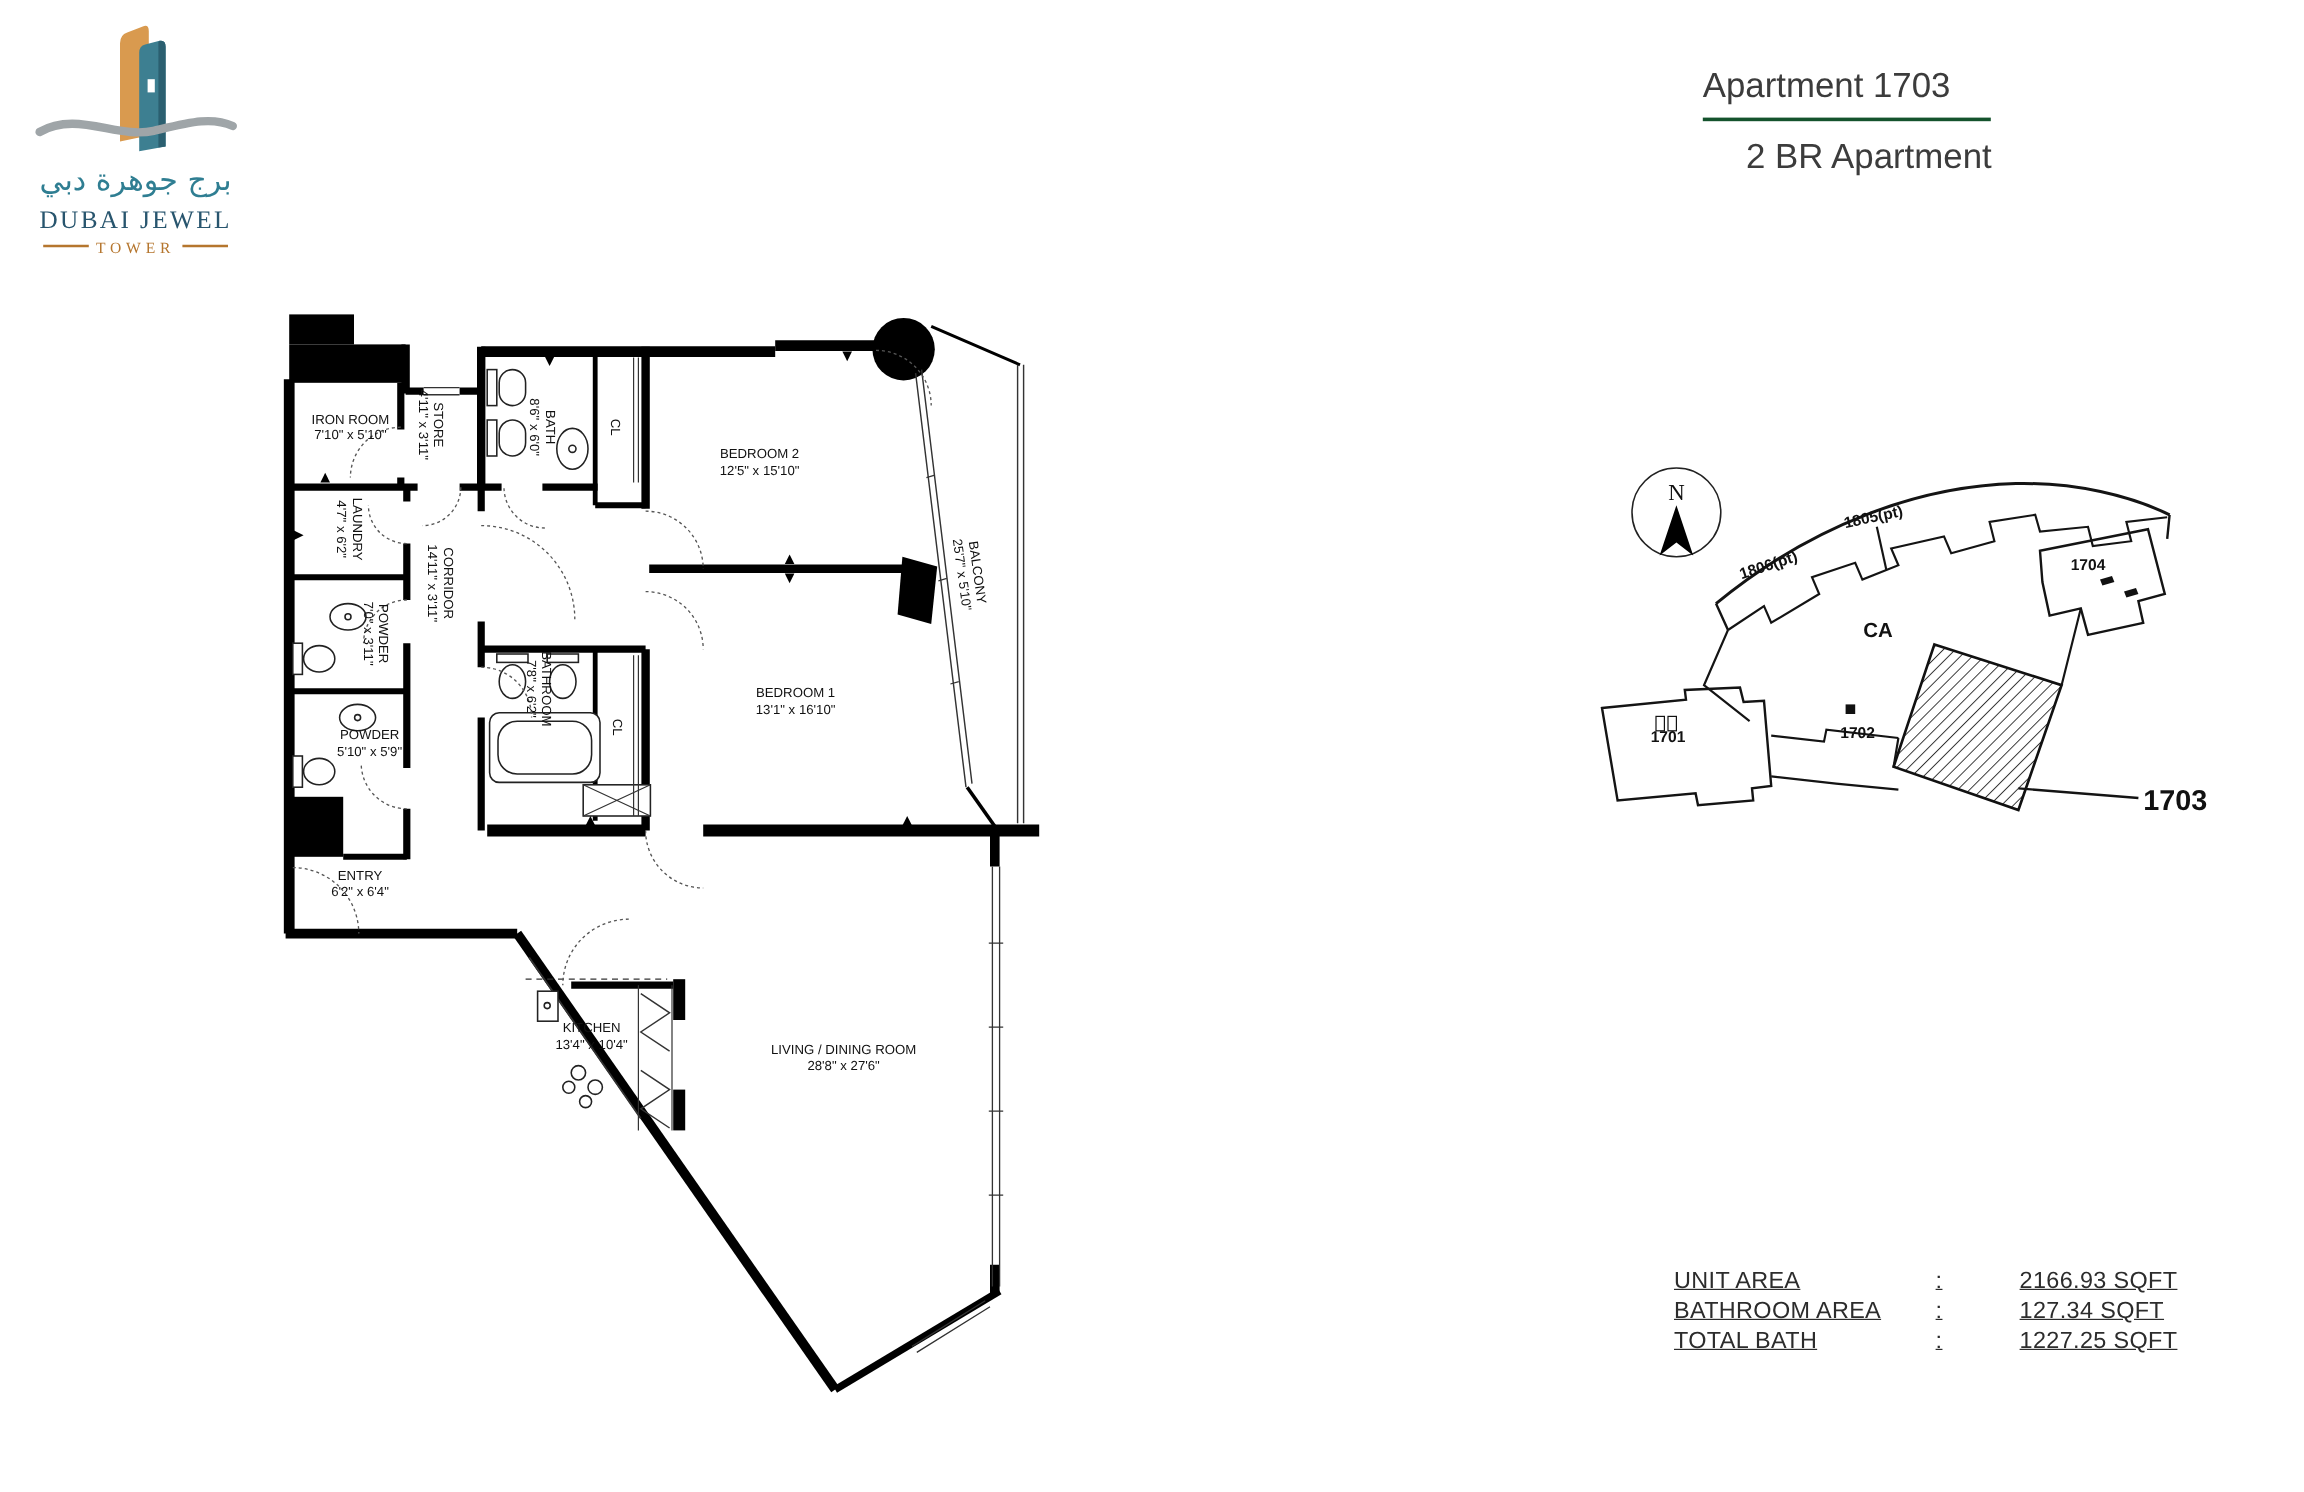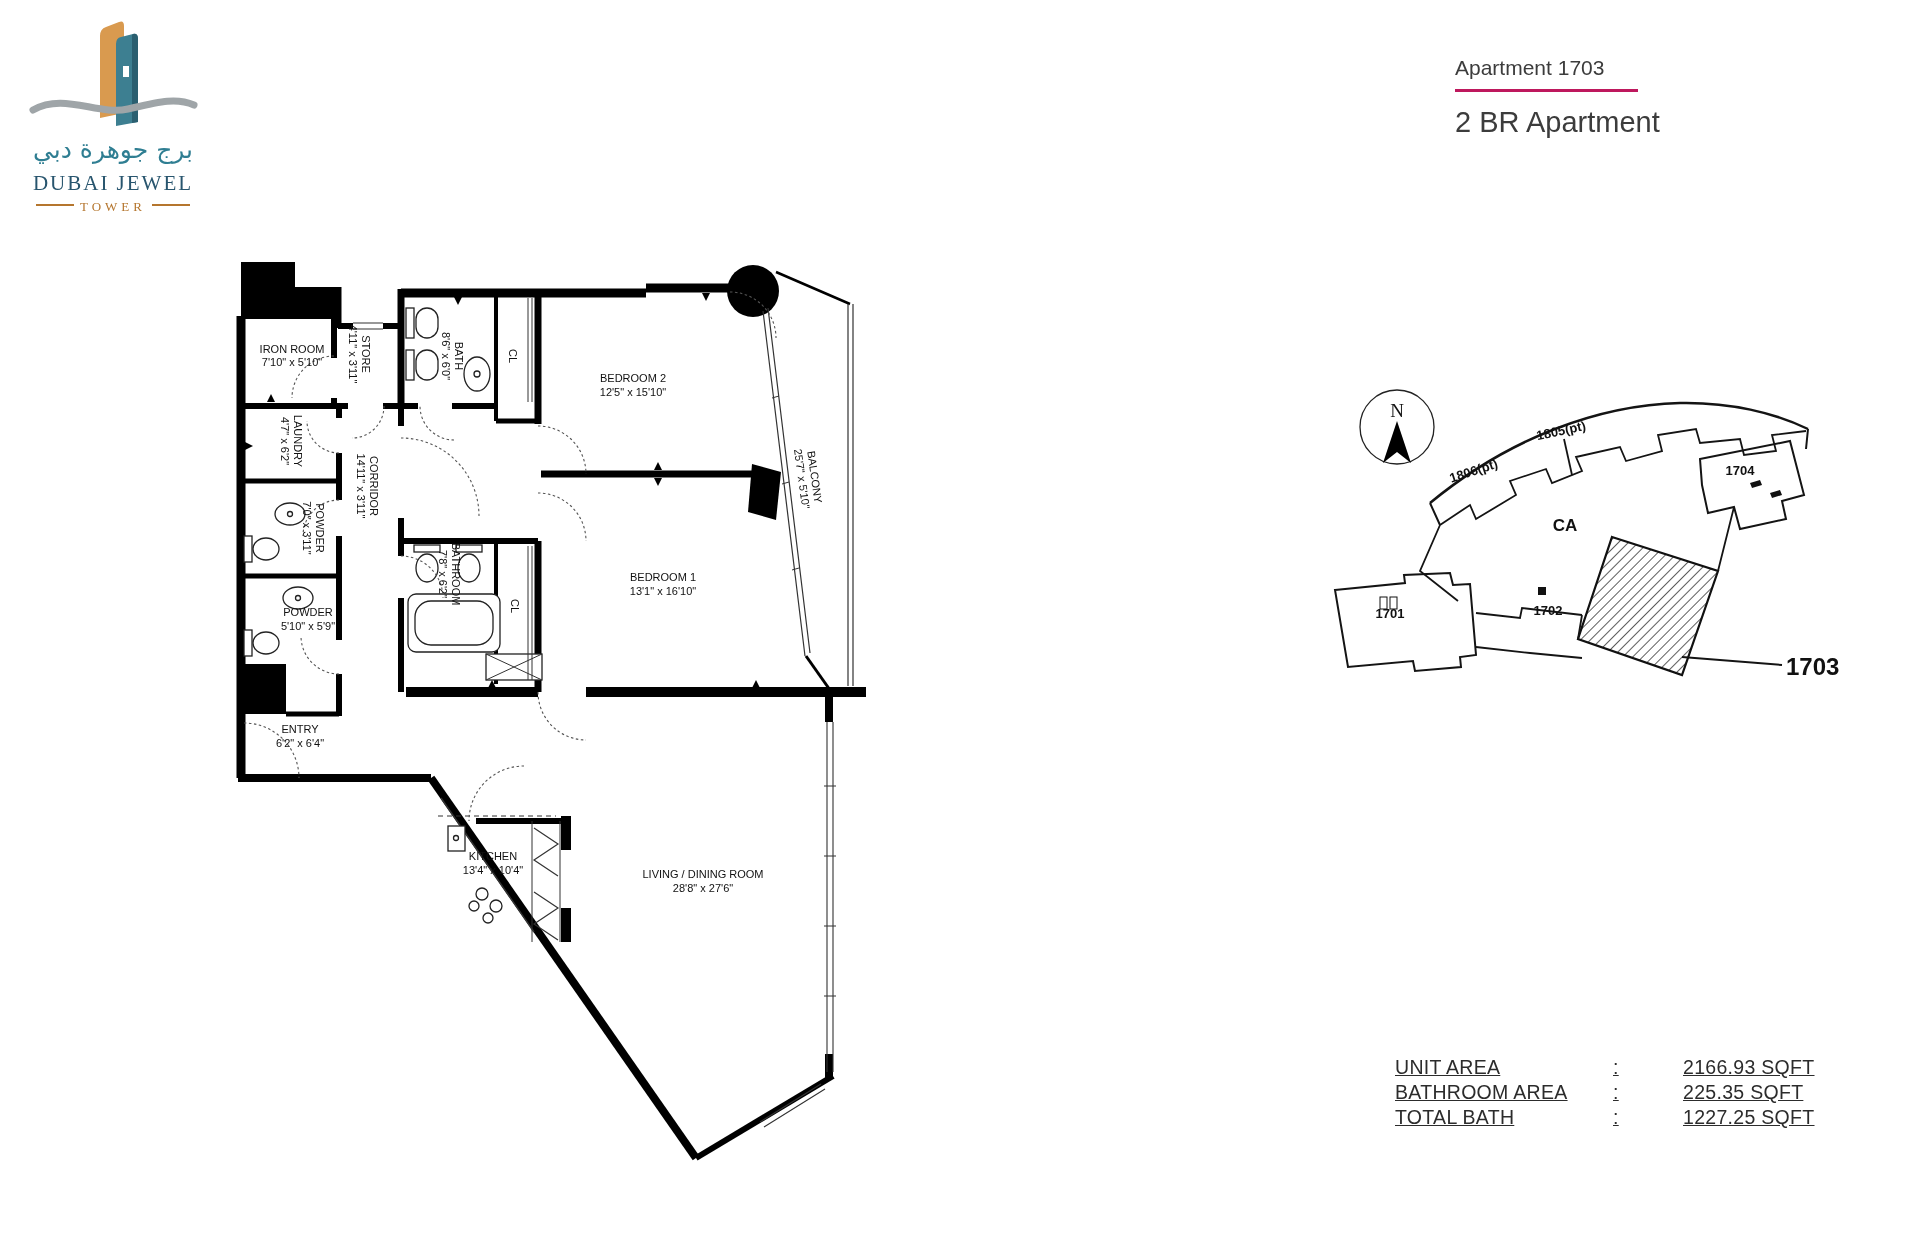--- a/index.html
+++ b/index.html
@@ -3,22 +3,22 @@
 <meta charset="utf-8">
 <style>
   html,body{margin:0;padding:0;background:#fff;}
   #page{position:relative;width:1920px;height:1243px;background:#ffffff;overflow:hidden;
         font-family:"Liberation Sans",sans-serif;}
   
   #logo{position:absolute;left:28px;top:14px;width:175px;height:205px;}
   
   #header{position:absolute;left:1419px;top:18px;width:420px;}
   .level-title{font-size:44px;letter-spacing:1px;color:#4e4e4e;font-weight:normal;}
-  .apt-title{margin-top:38px;display:inline-block;font-size:21px;color:#3c3c3c;
-             padding:0 34px 9px 0;border-bottom:3px solid #be185d;margin-left:36px;}
+  .apt-title{margin-top:38px;display:inline-block;font-size:29px;color:#3c3c3c;
+             padding:0 34px 9px 0;border-bottom:3px solid #14532d;}
   .apt-type{margin-top:14px;font-size:29px;color:#3c3c3c;margin-left:36px;}
   
   #plan{position:absolute;left:236px;top:256px;width:642px;height:912px;}
   .pt{font-family:"Liberation Sans",sans-serif;font-size:11px;fill:#111;text-anchor:middle;}
   .wall{stroke:#000;fill:none;}
   .fix{stroke:#222;fill:#fff;stroke-width:1.3;}
   .arc{stroke:#555;fill:none;stroke-width:1.1;stroke-dasharray:2.5 2.5;}
   .glz{stroke:#333;fill:none;}
   
   #keyplan{position:absolute;left:1320px;top:375px;width:560px;height:360px;}
@@ -297,21 +297,21 @@
 
   <div id="areas">
     <div class="arow">
       <span>UNIT AREA</span>
       <span>:</span>
       <span>2166.93 SQFT</span>
     </div>
     <div class="arow">
       <span>BATHROOM AREA</span>
       <span>:</span>
-      <span>225.35 SQFT</span>
+      <span>127.34 SQFT</span>
     </div>
     <div class="arow">
       <span>TOTAL BATH</span>
       <span>:</span>
       <span>1227.25 SQFT</span>
     </div>
   </div>
 
 </div>
 

